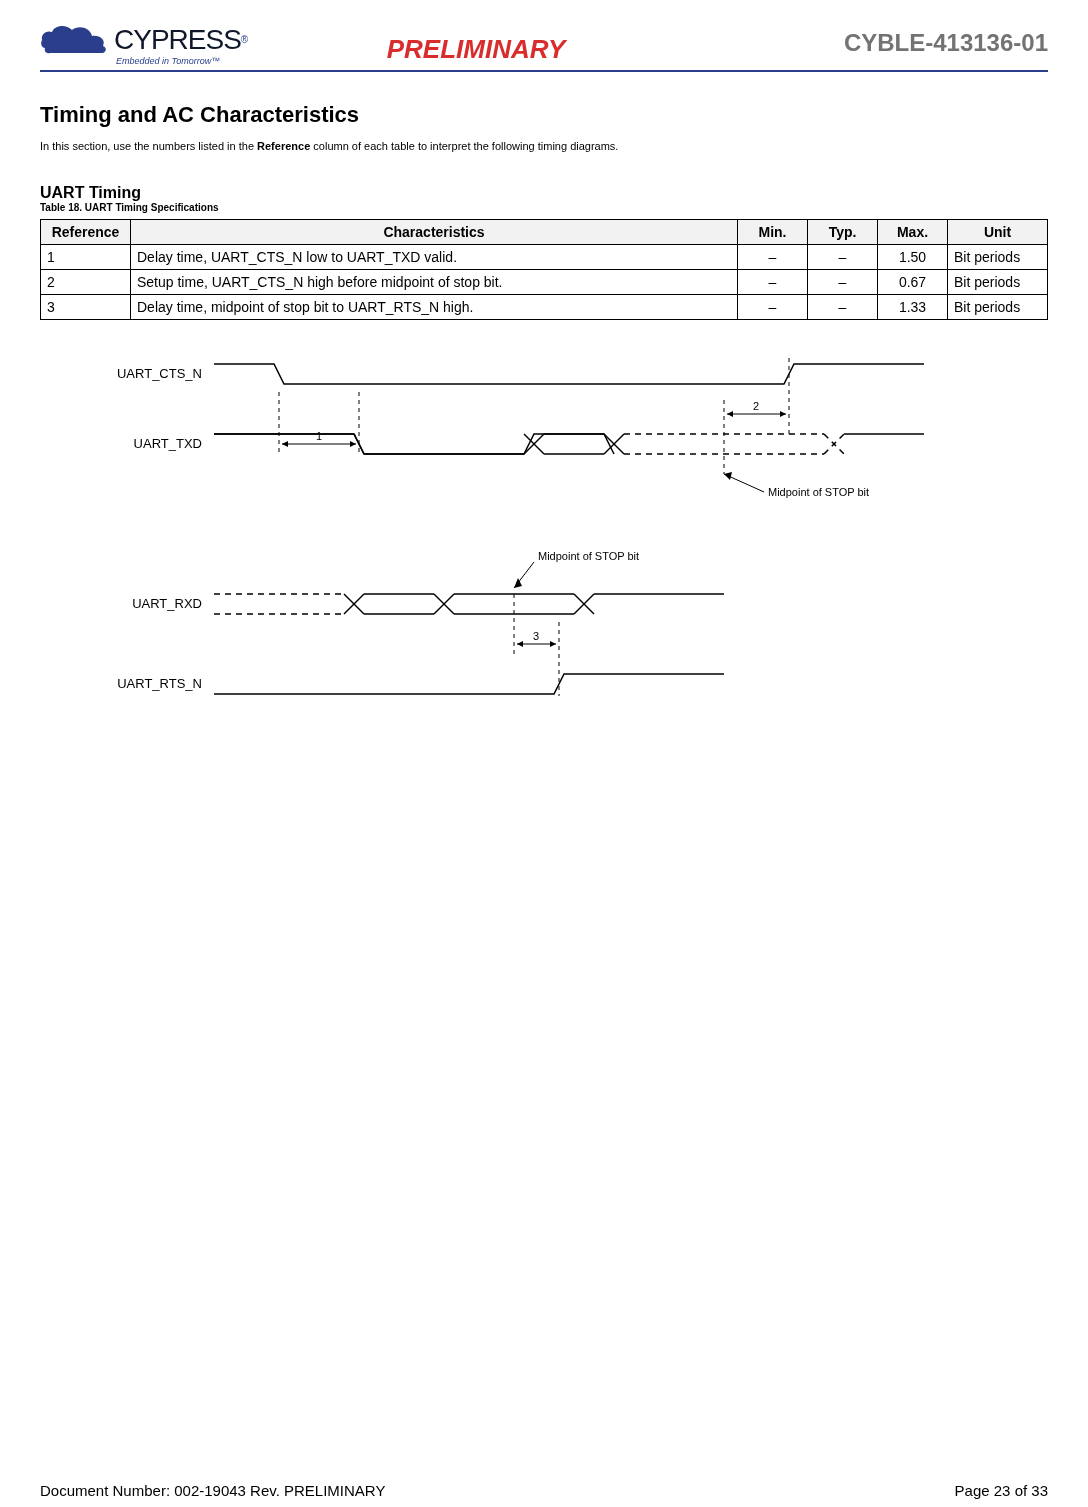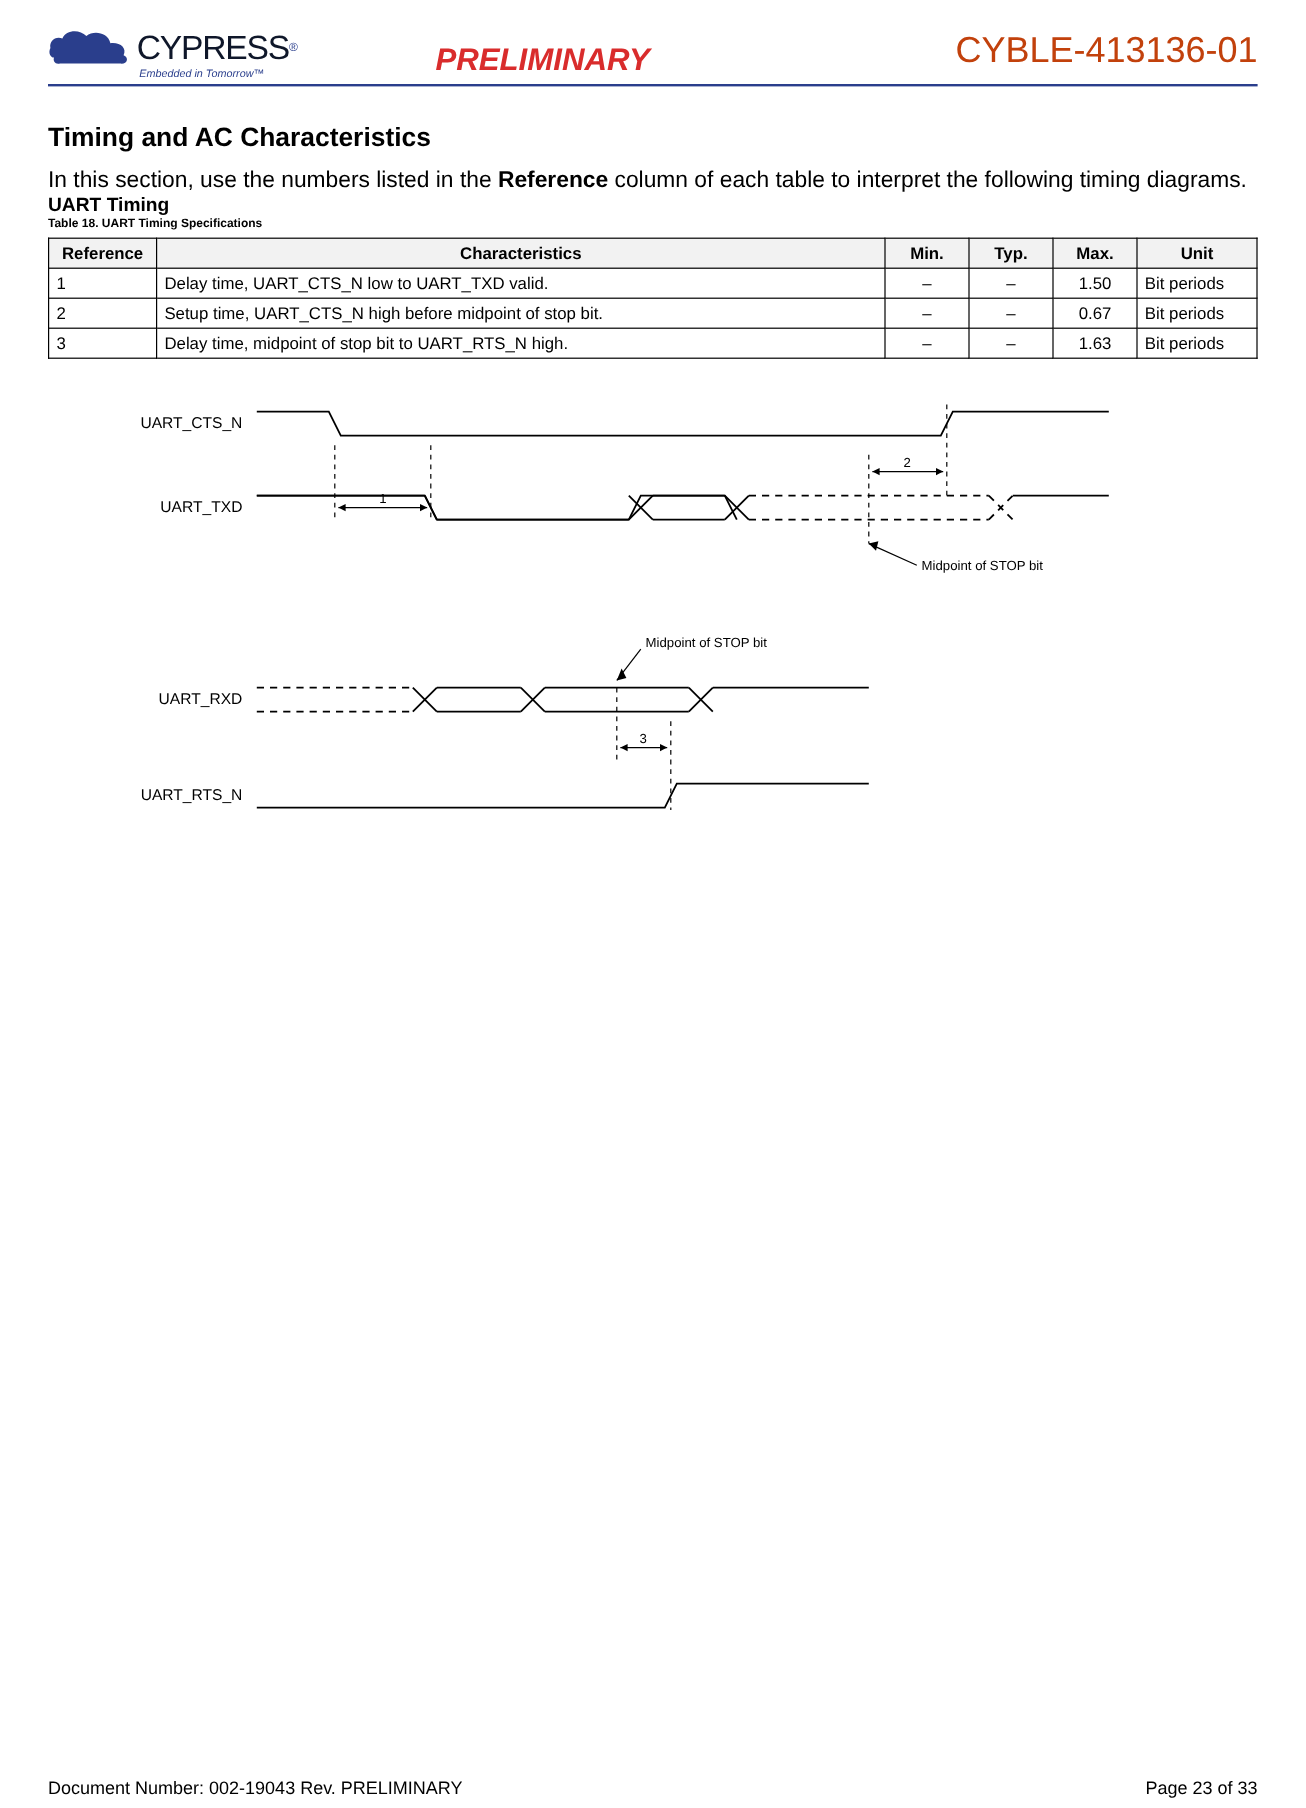--- a/index.html
+++ b/index.html
@@ -65,33 +65,33 @@
     font-size: 26px;
     font-weight: bold;
     font-style: italic;
     color: #d92c2c;
     flex: 1;
     text-align: center;
     margin-left: -140px;
     margin-top: 12px;
   }
   .header-right {
-    font-size: 30px;
-    font-weight: normal;
-    color: #c2410c;
+    font-size: 24px;
+    font-weight: bold;
+    color: #737373;
   }
   .section-title {
     font-size: 22px;
     font-weight: bold;
     margin-top: 20px;
     margin-bottom: 12px;
   }
   .intro-text {
-    font-size: 19px;
-    margin-bottom: 1px;
+    font-size: 11px;
+    margin-bottom: 32px;
   }
   .subsection-title {
     font-size: 16px;
     font-weight: bold;
     margin-bottom: 0;
   }
   .table-caption {
     font-size: 10px;
     font-weight: bold;
     margin-top: 0;
@@ -201,21 +201,21 @@
         <td class="min">–</td>
         <td class="typ">–</td>
         <td class="max">0.67</td>
         <td class="unit">Bit periods</td>
       </tr>
       <tr>
         <td class="ref">3</td>
         <td class="char">Delay time, midpoint of stop bit to UART_RTS_N high.</td>
         <td class="min">–</td>
         <td class="typ">–</td>
-        <td class="max">1.63</td>
+        <td class="max">1.33</td>
         <td class="unit">Bit periods</td>
       </tr>
     </tbody>
   </table>
 
 
   <div class="diagram-container">
     <svg viewBox="0 0 880 400" width="880" height="400">
       <defs>
         <marker id="arr" markerWidth="8" markerHeight="8" refX="6" refY="3" orient="auto">

